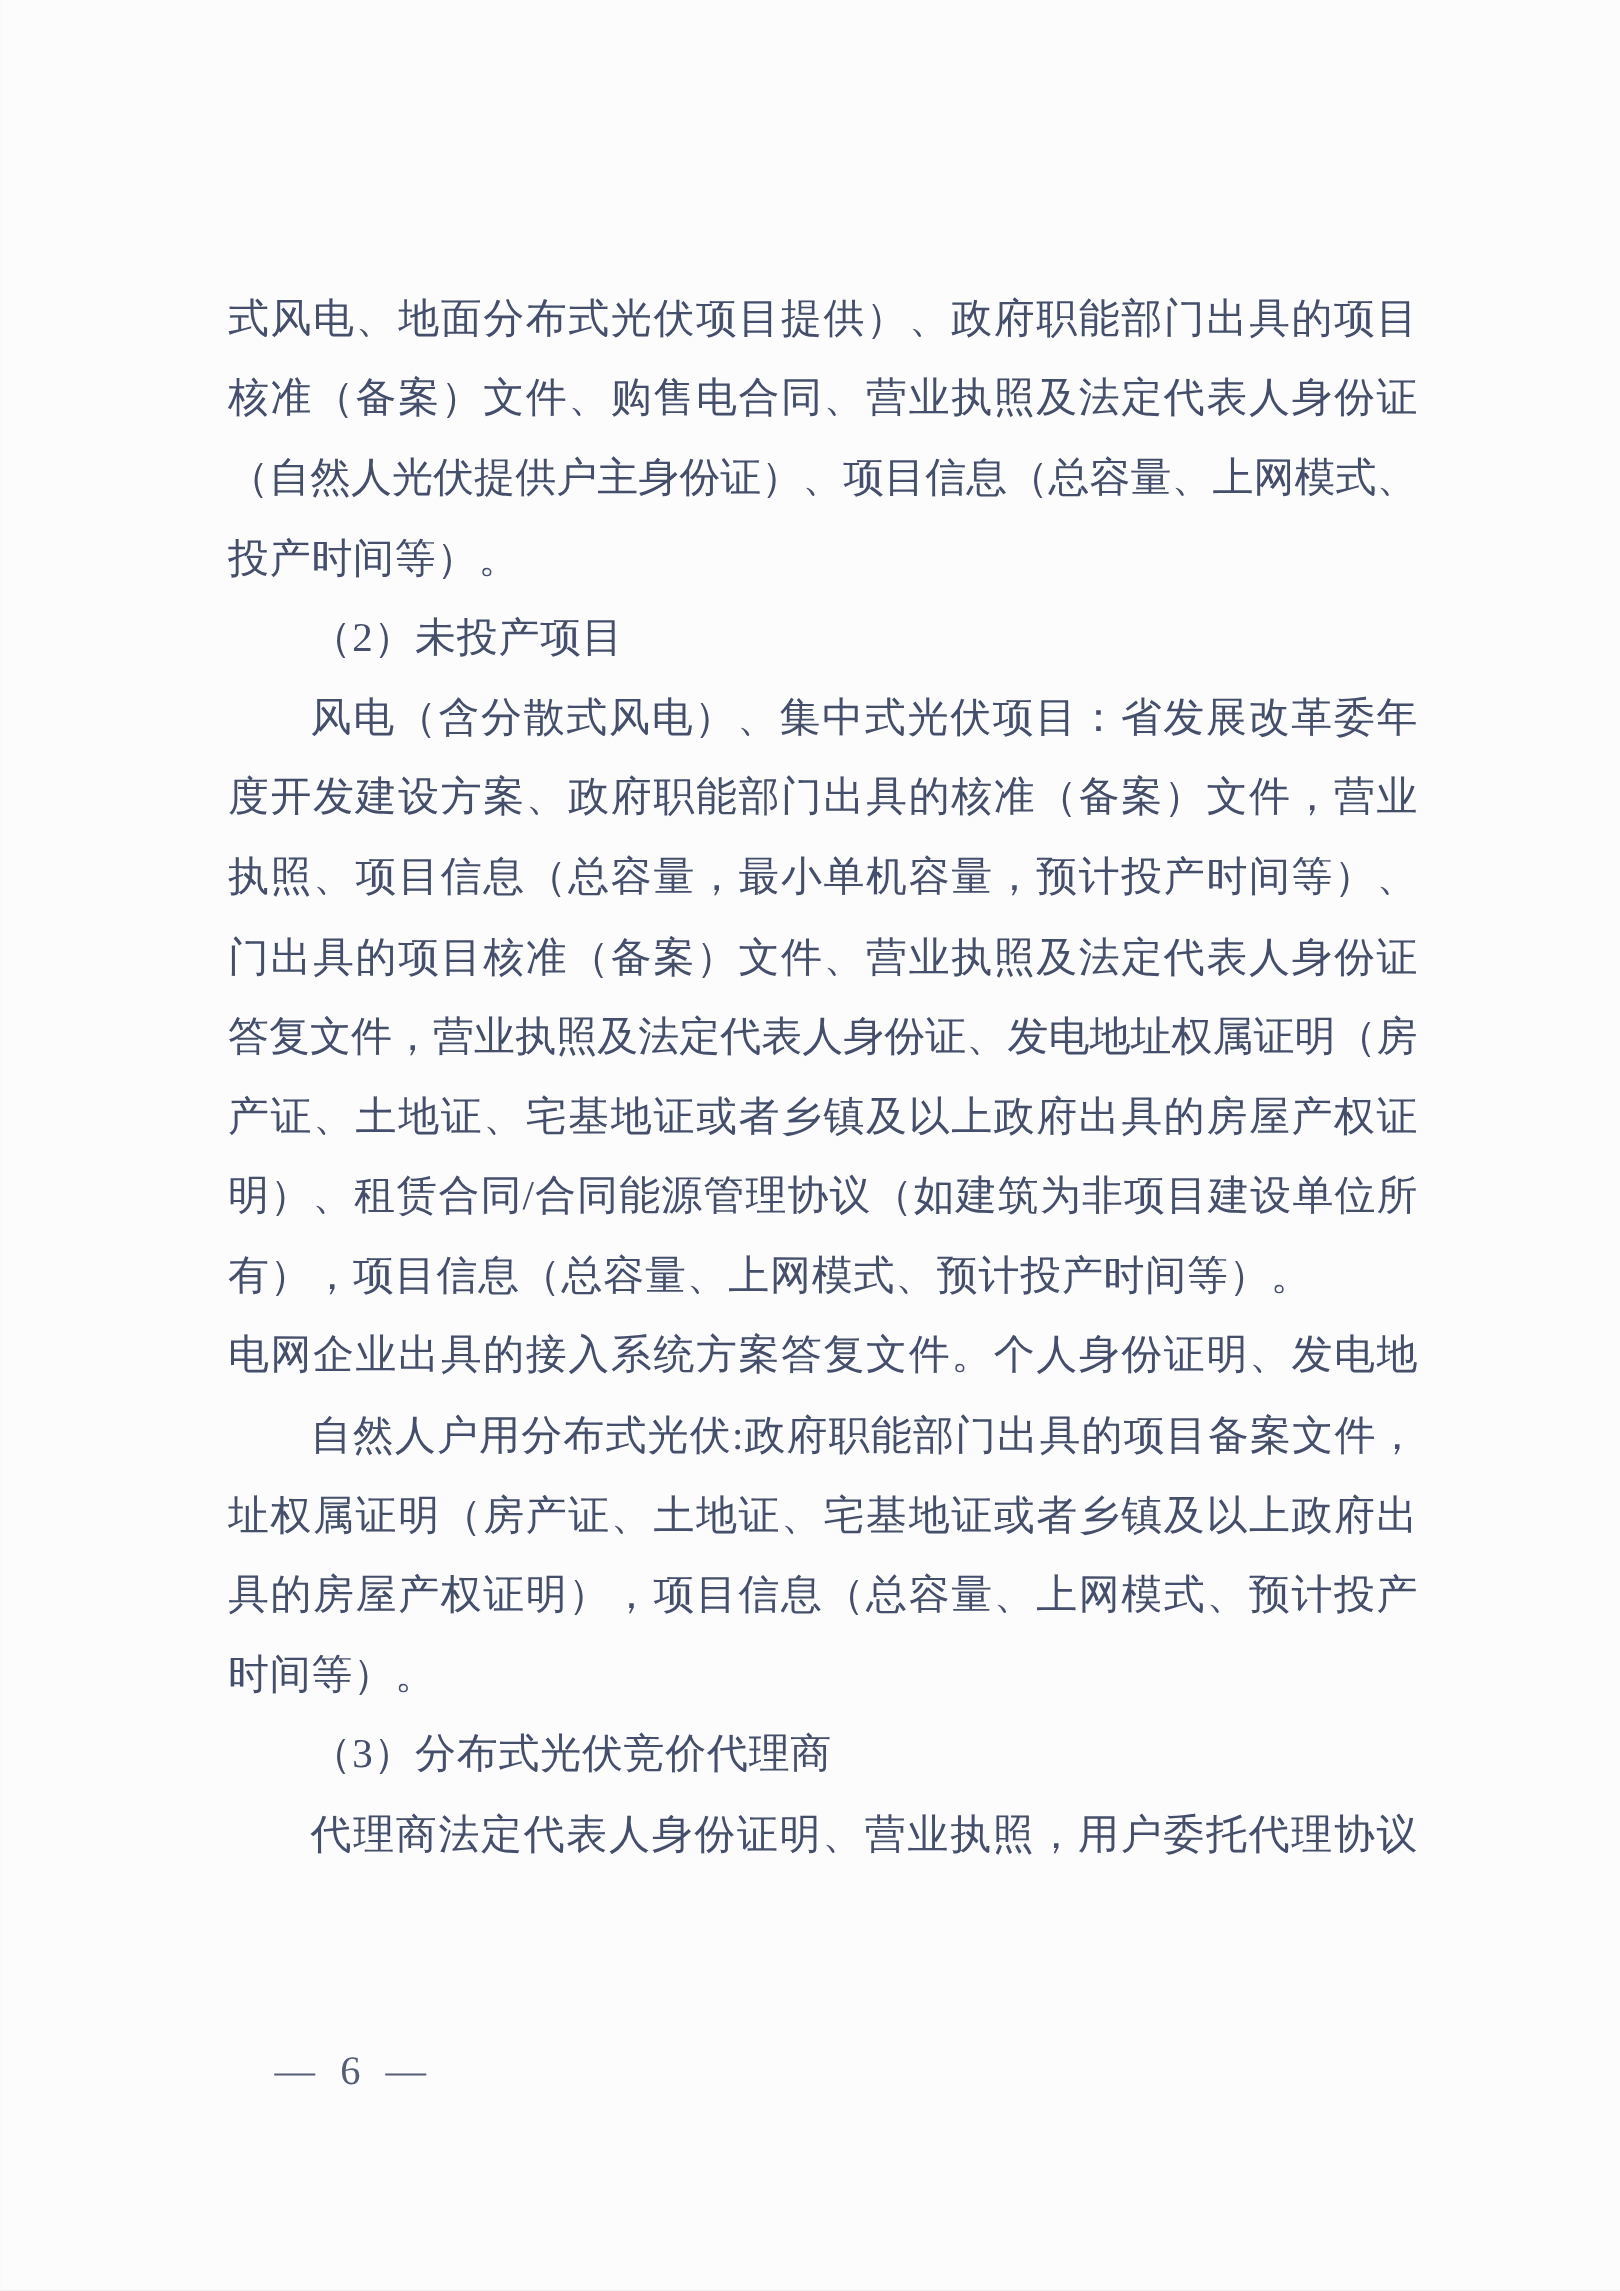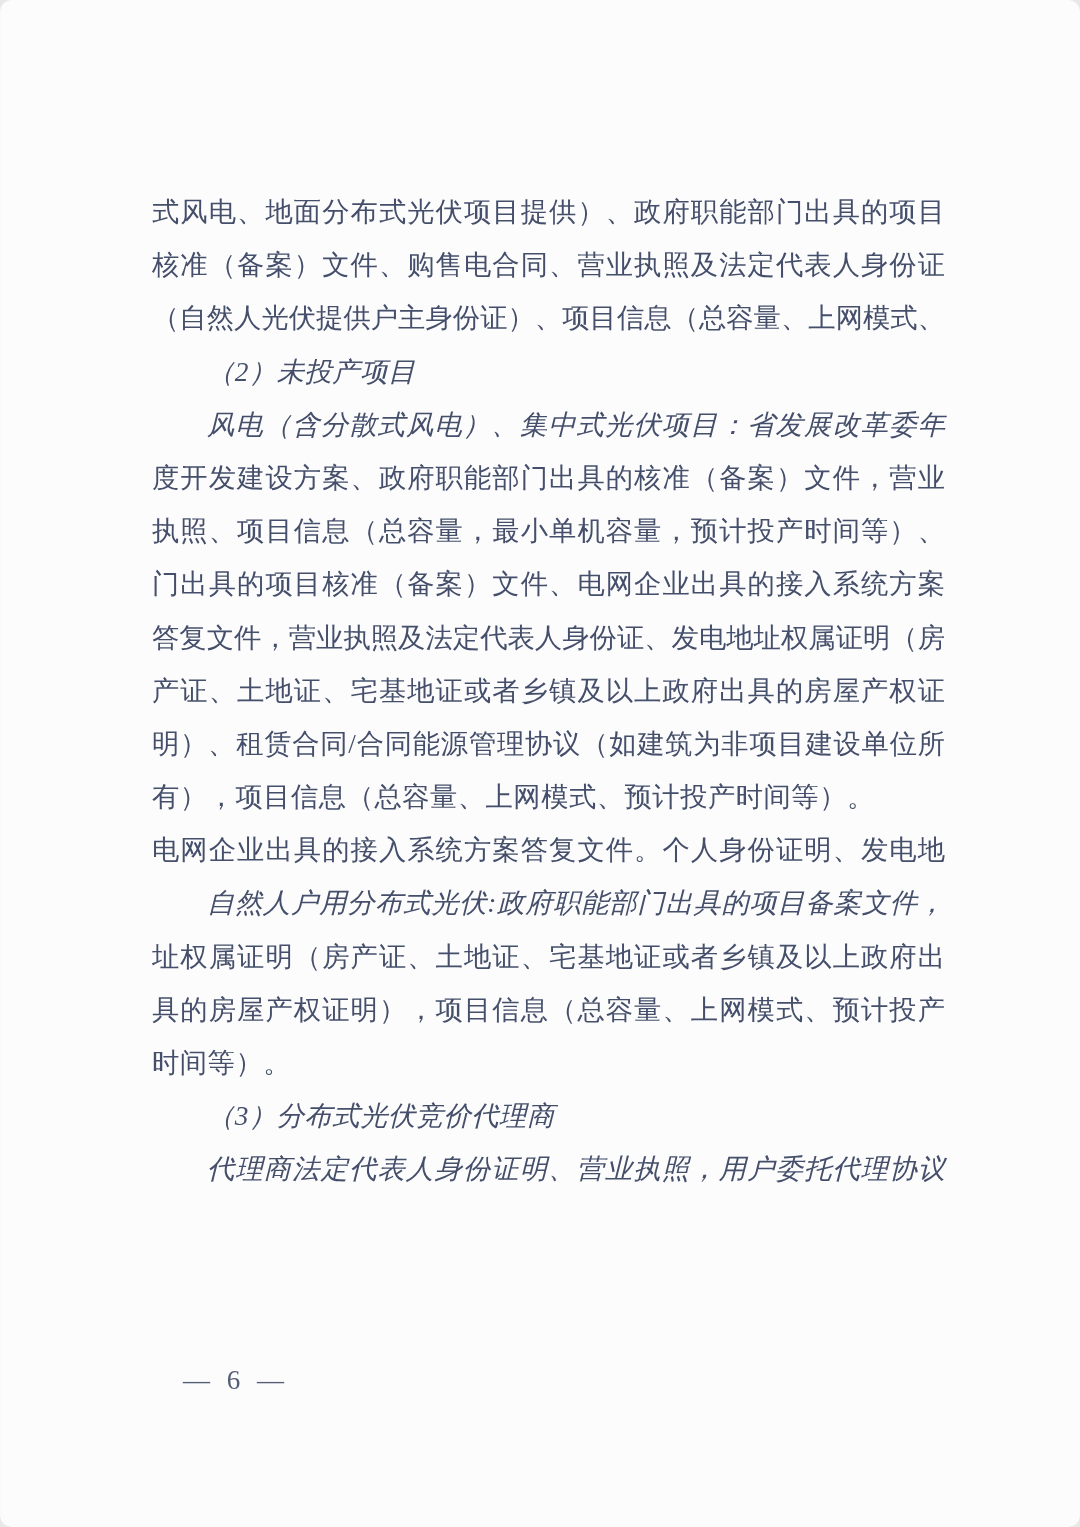--- a/index.html
+++ b/index.html
@@ -9,21 +9,20 @@
   }
   .page {
     position: relative;
     width: 1080px;
     height: 1527px;
     margin: 0 auto;
     background: #fcfcfc;
     background-image: linear-gradient(90deg, rgba(0,0,0,0.008) 0 2px, rgba(0,0,0,0) 2px 7px);
     overflow: hidden;
     font-family: "Liberation Serif", "DejaVu Serif", serif;
-    border-radius: 12px;
   }
   .doc {
     position: absolute;
     left: 152px;
     top: 186px;
     width: 793px;
     color: #454f6b;
     font-size: 27.3px;
   }
   .ln {
@@ -34,21 +33,20 @@
     letter-spacing: 0.5px;
   }
   .jf {
     white-space: normal;
     text-align: justify;
     text-align-last: justify;
     letter-spacing: 0;
   }
   .in {
     padding-left: 55px;
-    font-style: italic;
   }
   .jf.in {
     padding-left: 0;
     text-indent: 55px;
   }
   .footer {
     position: absolute;
     left: 183px;
     top: 1363px;
     color: #555e76;
@@ -58,25 +56,26 @@
   }
 </style>
 </head>
 <body>
 
 <div class="page">
   <div class="doc">
     <div class="ln jf">式风电、地面分布式光伏项目提供）、政府职能部门出具的项目</div>
     <div class="ln jf">核准（备案）文件、购售电合同、营业执照及法定代表人身份证</div>
     <div class="ln jf">（自然人光伏提供户主身份证）、项目信息（总容量、上网模式、</div>
+    <div class="ln">投产时间等）。</div>
     <div class="ln in">（2）未投产项目</div>
     <div class="ln jf in">风电（含分散式风电）、集中式光伏项目：省发展改革委年</div>
     <div class="ln jf">度开发建设方案、政府职能部门出具的核准（备案）文件，营业</div>
     <div class="ln jf">执照、项目信息（总容量，最小单机容量，预计投产时间等）、</div>
-    <div class="ln jf">门出具的项目核准（备案）文件、电网企业出具的接入系统方案</div>
+    <div class="ln jf">门出具的项目核准（备案）文件、营业执照及法定代表人身份证</div>
     <div class="ln jf">答复文件，营业执照及法定代表人身份证、发电地址权属证明（房</div>
     <div class="ln jf">产证、土地证、宅基地证或者乡镇及以上政府出具的房屋产权证</div>
     <div class="ln jf">明）、租赁合同/合同能源管理协议（如建筑为非项目建设单位所</div>
     <div class="ln">有），项目信息（总容量、上网模式、预计投产时间等）。</div>
     <div class="ln jf">电网企业出具的接入系统方案答复文件。个人身份证明、发电地</div>
     <div class="ln jf in">自然人户用分布式光伏:政府职能部门出具的项目备案文件，</div>
     <div class="ln jf">址权属证明（房产证、土地证、宅基地证或者乡镇及以上政府出</div>
     <div class="ln jf">具的房屋产权证明），项目信息（总容量、上网模式、预计投产</div>
     <div class="ln">时间等）。</div>
     <div class="ln in">（3）分布式光伏竞价代理商</div>

